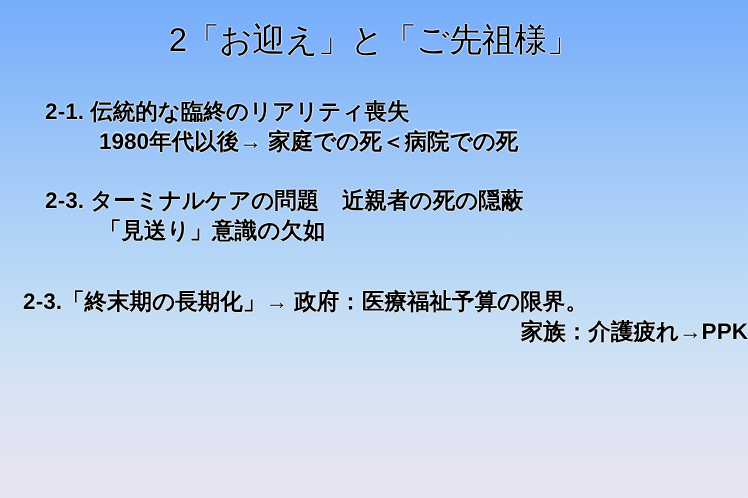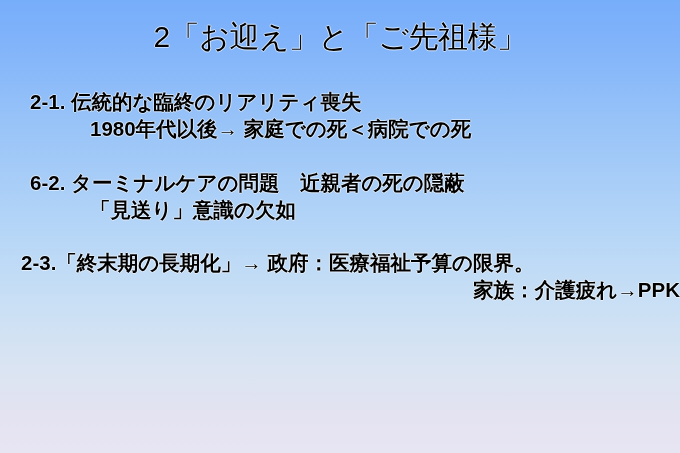--- a/index.html
+++ b/index.html
@@ -69,24 +69,24 @@
     font-size: 20.5px;
     line-height: 27px;
     white-space: nowrap;
     text-shadow:
        1px  0   0 rgba(255,255,255,.5),
       -1px  0   0 rgba(255,255,255,.5),
        0    1px 0 rgba(255,255,255,.5),
        0   -1px 0 rgba(255,255,255,.5);
   }
 
-  .line.lead      { padding-left: 30px; }
+  .line.lead      { padding-left: 41px; }
   .line.sub       { padding-left: 90px; }
   .line.sub-right { padding-left: 278px; text-align: right; }
-  .line.flush     { padding-left: 21px; }
+  .line.flush     { padding-left: 21px; margin-top: 12px; }
 
   
   .gap-1 { height: 27px; }
   .gap-2 { height: 26px; }
   .gap-3 { height: 37px; }
 
   
   .line.wrap {
     white-space: normal;
     padding-left: 21px;
@@ -110,21 +110,21 @@
   <div id="body-block">
 
     <div class="bullet-group">
       <div class="line lead">2-1. 伝統的な臨終のリアリティ喪失</div>
       <div class="line sub">1980年代以後→ 家庭での死＜病院での死</div>
     </div>
 
     <div class="gap-1"></div>
 
     <div class="bullet-group">
-      <div class="line lead">6-2. ターミナルケアの問題　近親者の死の隠蔽</div>
+      <div class="line lead">2-3. ターミナルケアの問題　近親者の死の隠蔽</div>
       <div class="line sub">「見送り」意識の欠如</div>
     </div>
 
     <div class="gap-2"></div>
 
     <div class="bullet-group">
       <div class="line flush">2-3.「終末期の長期化」→ 政府：医療福祉予算の限界。</div>
       <div class="line sub-right">家族：介護疲れ→PPK</div>
     </div>
 

